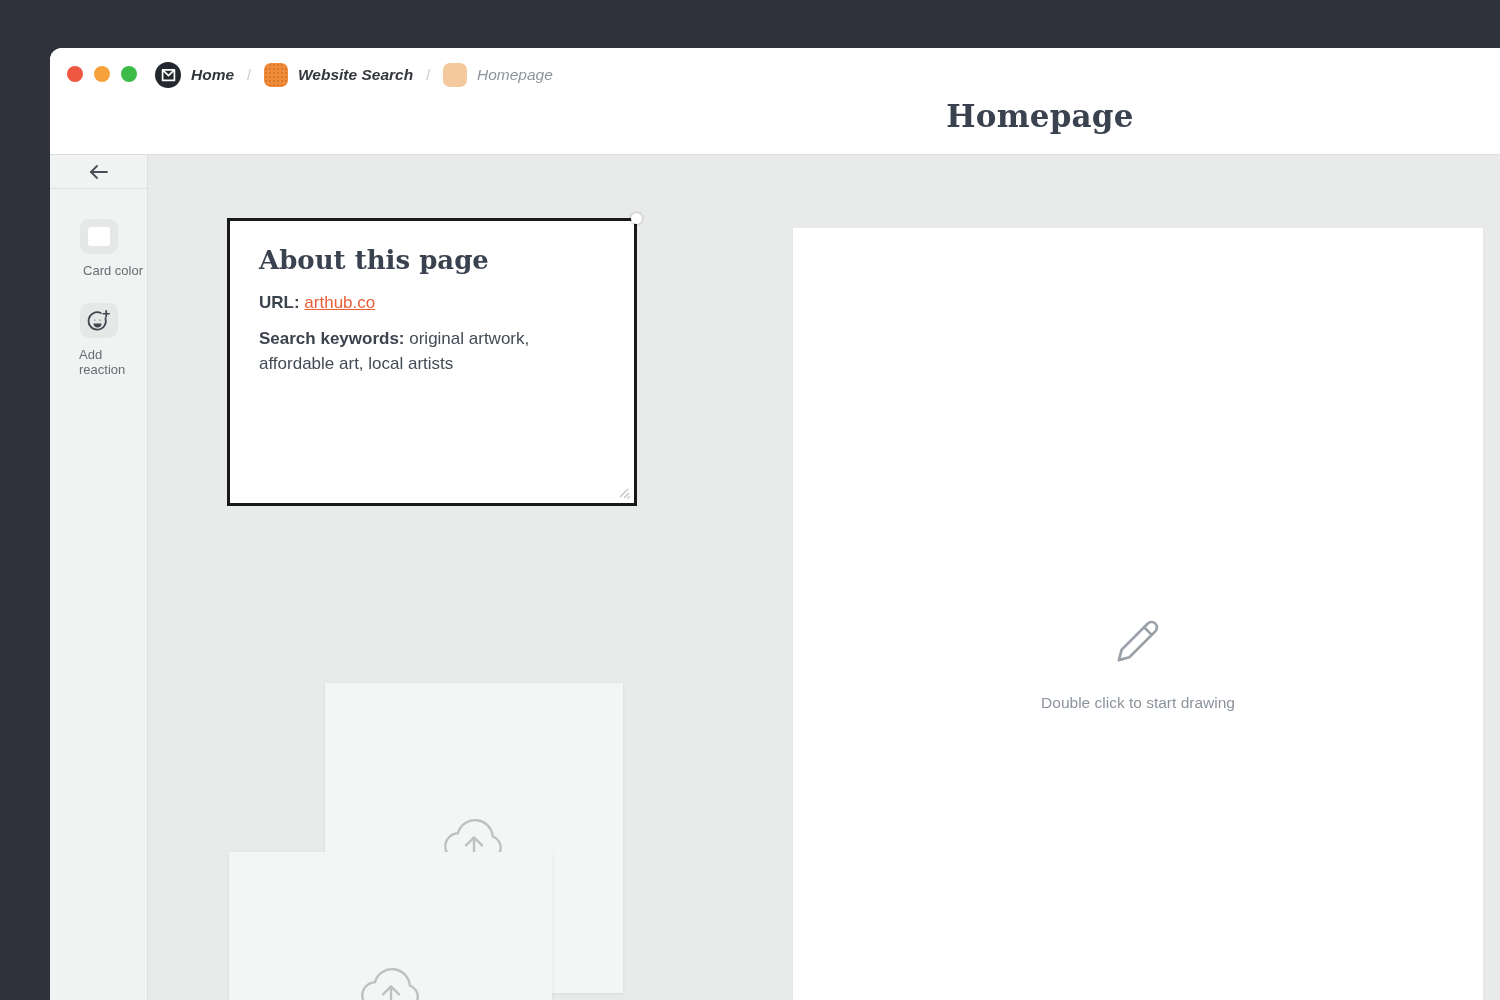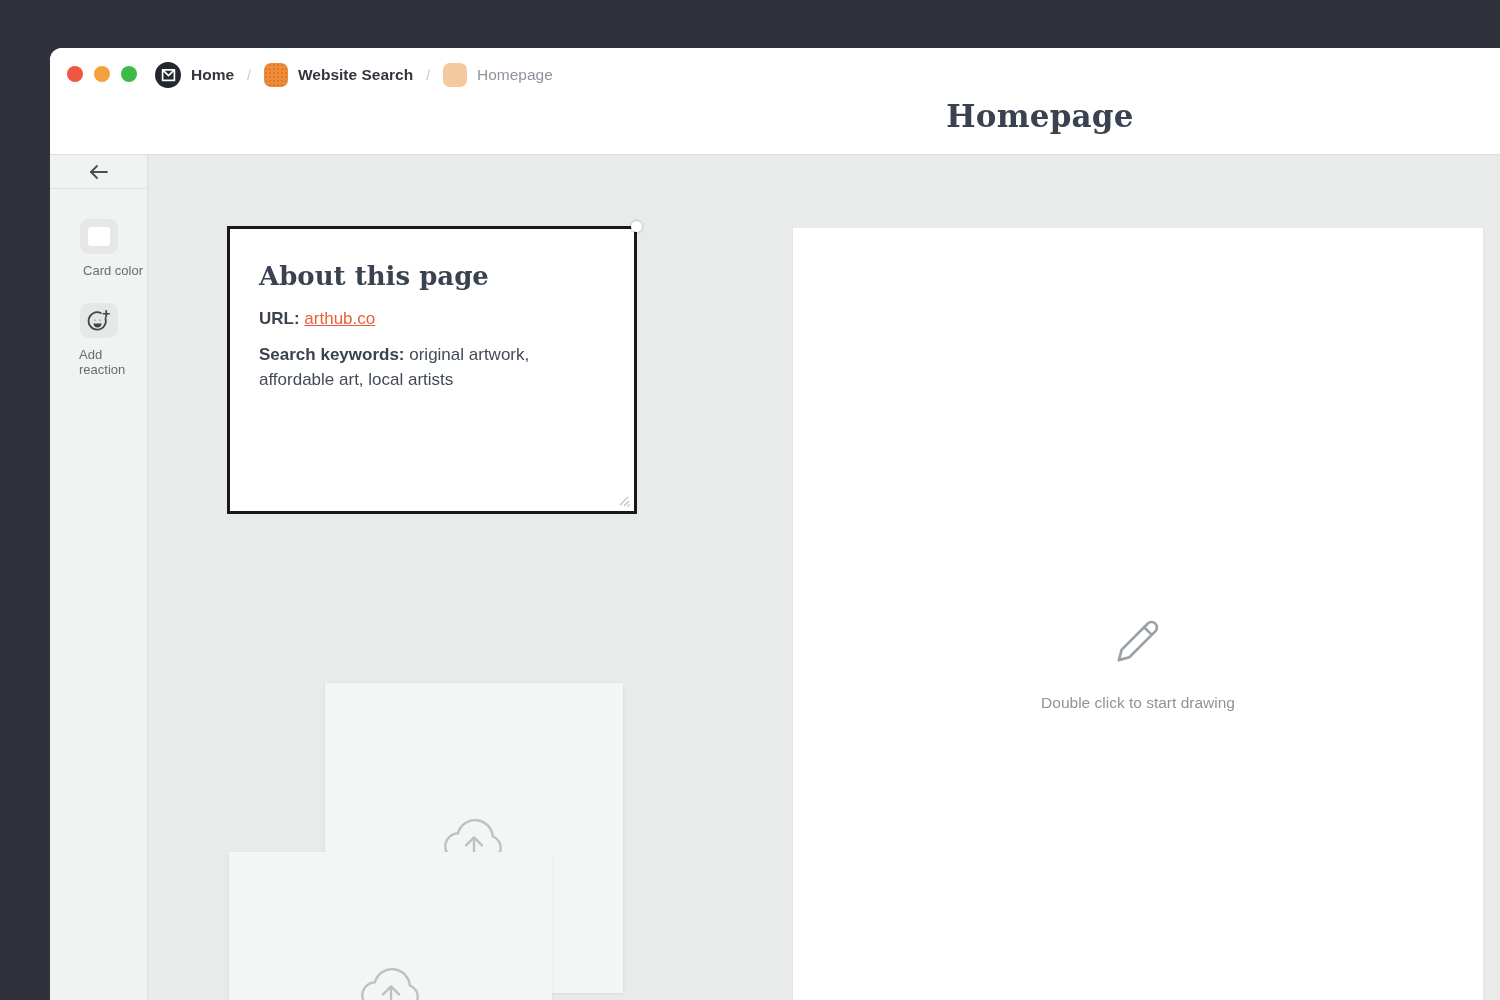--- a/index.html
+++ b/index.html
@@ -23,21 +23,21 @@
   .tl.red    { background:#ee5741; }
   .tl.yellow { background:#f6a13c; }
   .tl.green  { background:#3cbb49; }
 
   .breadcrumb {
     position:absolute; left:105px; top:13px; height:27px;
     display:flex; align-items:center; gap:13px;
     font-size:15.5px; color:#33363c; white-space:nowrap;
   }
   .crumb { display:flex; align-items:center; gap:10px; }
-  .crumb a { text-decoration:none; color:#33363c; font-weight:700; cursor:pointer; }
+  .crumb a { text-decoration:none; color:#33363c; font-weight:700; cursor:pointer;font-style:italic; }
   .crumb.current a { color:#8e949c; font-weight:400; cursor:default; }
   .sep { color:#c6cacd; font-size:14px; }
   .logo {
     width:26px; height:26px; border-radius:50%; background:#23272e;
     display:flex; align-items:center; justify-content:center;
   }
   .board-icon { width:24px; height:24px; border-radius:7px; display:inline-block; }
   .board-icon.orange {
     background-color:#f08b3c;
     background-image:radial-gradient(#d97a28 1px, rgba(0,0,0,0) 1.3px);
@@ -74,22 +74,22 @@
   .tool-label { font-size:13px; color:#676d74;margin-left:29px; }
 
   
   .canvas {
     position:absolute; left:98px; top:107px; right:0; bottom:0;
     background:#e9ebea; overflow:hidden;
   }
 
   
   .note-card {
-    position:absolute; left:79px; top:71px; width:410px; height:288px;
-    background:#ffffff; border:3px solid #17191d; padding:32px 29px;
+    position:absolute; left:79px; top:63px; width:410px; height:288px;
+    background:#ffffff; border:3px solid #17191d; padding:24px 29px;
     cursor:pointer;
   }
   .note-card h2 {
     font-family:"DejaVu Serif","Liberation Serif",serif;
     font-size:26px; font-weight:700; color:#3a4250; margin:0 0 15px;
   }
   .note-card p { font-size:17px; line-height:25px; color:#434b55; margin:0 0 11px; }
   .note-card strong { color:#3b434d; }
   .note-card a.link { color:#e8603a; text-decoration:underline; cursor:pointer; }
   .handle-dot {

